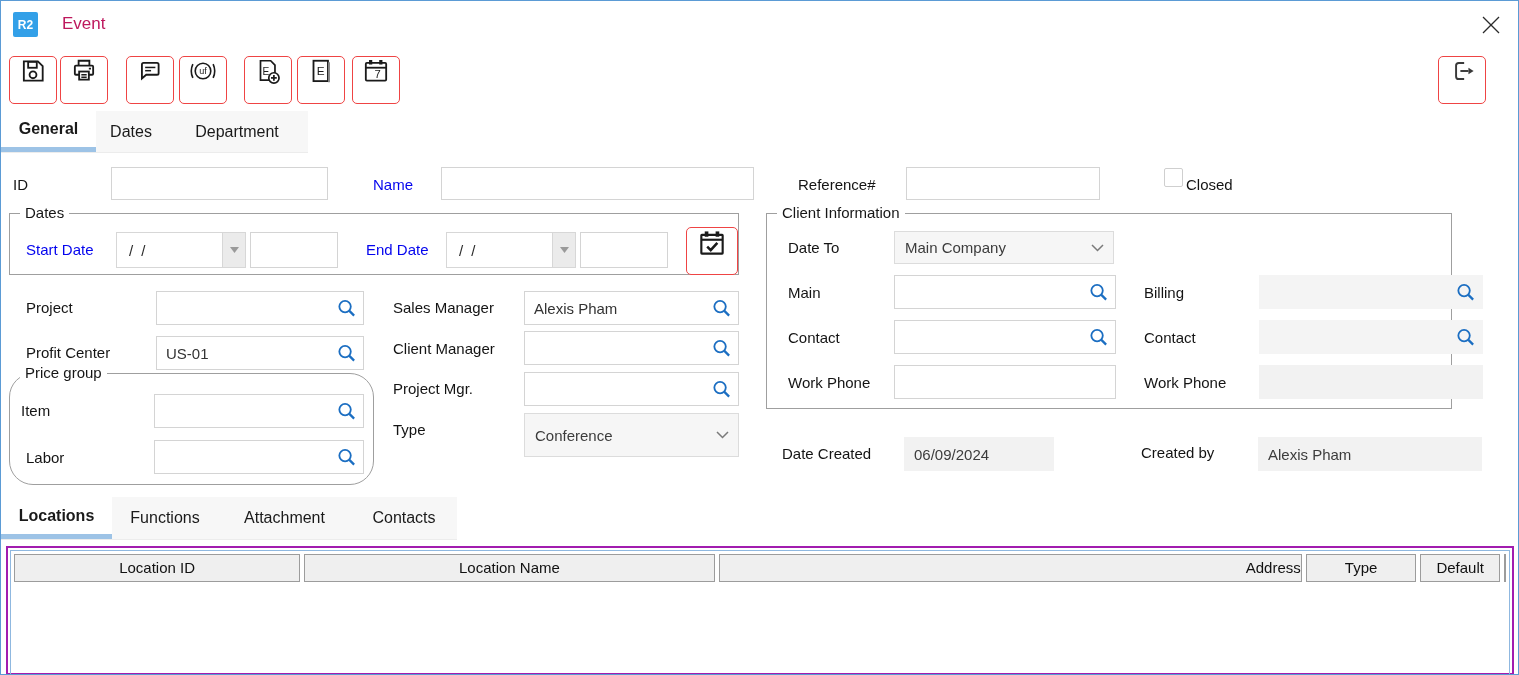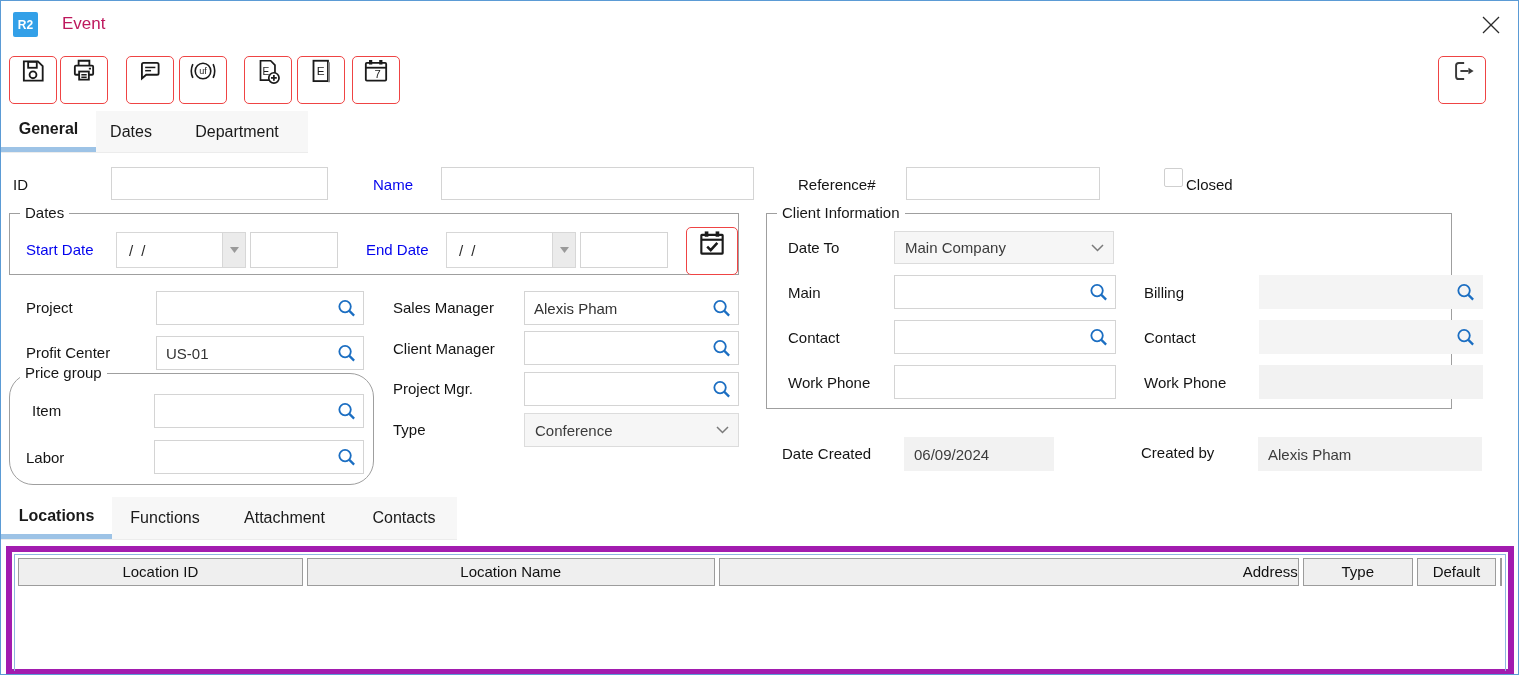--- a/index.html
+++ b/index.html
@@ -36,21 +36,21 @@
   .dd { position:absolute; border:1px solid #dcdcdc; background:#f6f6f6; display:flex; align-items:center;
         justify-content:space-between; font-size:15px; color:#3c3c3c; padding-left:10px; cursor:pointer; }
   .dd .chev { margin-right:9px; display:flex; }
   .groupbox { position:absolute; border:1px solid #9f9f9f; background:#fff; }
   .legend { position:absolute; top:-10px; left:10px; background:#fff; padding:0 5px; font-size:15px; color:#161616; white-space:nowrap; }
   .datecombo { position:absolute; border:1px solid #d7d7d7; background:#fff; display:flex; }
   .datecombo .dval { flex:1; display:flex; align-items:center; padding-left:12px; font-size:15px; color:#2b2b2b; letter-spacing:2px; }
   .datecombo .darr { width:23px; background:#ebebeb; border-left:1px solid #d7d7d7; display:flex; align-items:center; justify-content:center; cursor:pointer; }
   .checkbox { position:absolute; width:19px; height:19px; border:1px solid #cfcfcf; border-radius:2px; background:#fff; cursor:pointer; }
   
-  .grid-outer { position:absolute; left:5px; top:545px; width:1508px; height:129px; border:6px solid #a21caf; background:#fff; }
+  .grid-outer { position:absolute; left:5px; top:545px; width:1508px; height:129px; border:2px solid #a21caf; background:#fff; }
   .grid-inner { position:absolute; left:2px; top:2px; right:2px; bottom:-2px; border:1px solid #8fb8e0; border-bottom:none; }
   .gridhead { display:flex; gap:4px; padding:3px 3px 0 3px; }
   .gh { background:#efefef; border:1px solid #9c9c9c; height:28px; line-height:26px; text-align:center; font-size:15px; color:#111; }
 </style>
 </head>
 <body>
 
 <div class="window">
 
   <div class="titlebar">
@@ -224,21 +224,21 @@
         <svg width="21" height="21" viewBox="0 0 22 22" fill="none">
           <circle cx="9.5" cy="9" r="6" stroke="#1b6ec2" stroke-width="1.9"></circle>
           <line x1="14" y1="13.5" x2="19" y2="18.5" stroke="#1b6ec2" stroke-width="2.4"></line>
         </svg>
       </span>
   </div>
 
   <div class="groupbox" style="left:8px; top:372px; width:365px; height:112px;border-radius:24px;">
     <span class="legend">Price group</span>
   </div>
-  <span class="lbl" style="left:31px; top:401px;">Item</span>
+  <span class="lbl" style="left:20px; top:401px;">Item</span>
   <div class="lookup" style="left:153px; top:393px; width:210px; height:34px;">
     <input style="">
     <span class="searchwrap">
         <svg width="21" height="21" viewBox="0 0 22 22" fill="none">
           <circle cx="9.5" cy="9" r="6" stroke="#1b6ec2" stroke-width="1.9"></circle>
           <line x1="14" y1="13.5" x2="19" y2="18.5" stroke="#1b6ec2" stroke-width="2.4"></line>
         </svg>
       </span>
   </div>
   <span class="lbl" style="left:25px; top:448px;">Labor</span>
@@ -276,21 +276,21 @@
   <div class="lookup" style="left:523px; top:371px; width:215px; height:34px;">
     <input style="">
     <span class="searchwrap">
         <svg width="21" height="21" viewBox="0 0 22 22" fill="none">
           <circle cx="9.5" cy="9" r="6" stroke="#1b6ec2" stroke-width="1.9"></circle>
           <line x1="14" y1="13.5" x2="19" y2="18.5" stroke="#1b6ec2" stroke-width="2.4"></line>
         </svg>
       </span>
   </div>
   <span class="lbl" style="left:392px; top:420px;">Type</span>
-  <div class="dd" style="left:523px; top:412px; width:215px; height:34px;">
+  <div class="dd" style="left:523px; top:412px; width:215px; height:44px;">
     <span>Conference</span>
     <span class="chev">
         <svg width="13" height="8" viewBox="0 0 13 8" fill="none">
           <polyline points="1,1 6.5,6.5 12,1" stroke="#7a7a7a" stroke-width="1.5"></polyline>
         </svg>
       </span>
   </div>
 
   <div class="groupbox" style="left:765px; top:212px; width:686px; height:196px;">
     <span class="legend">Client Information</span>

